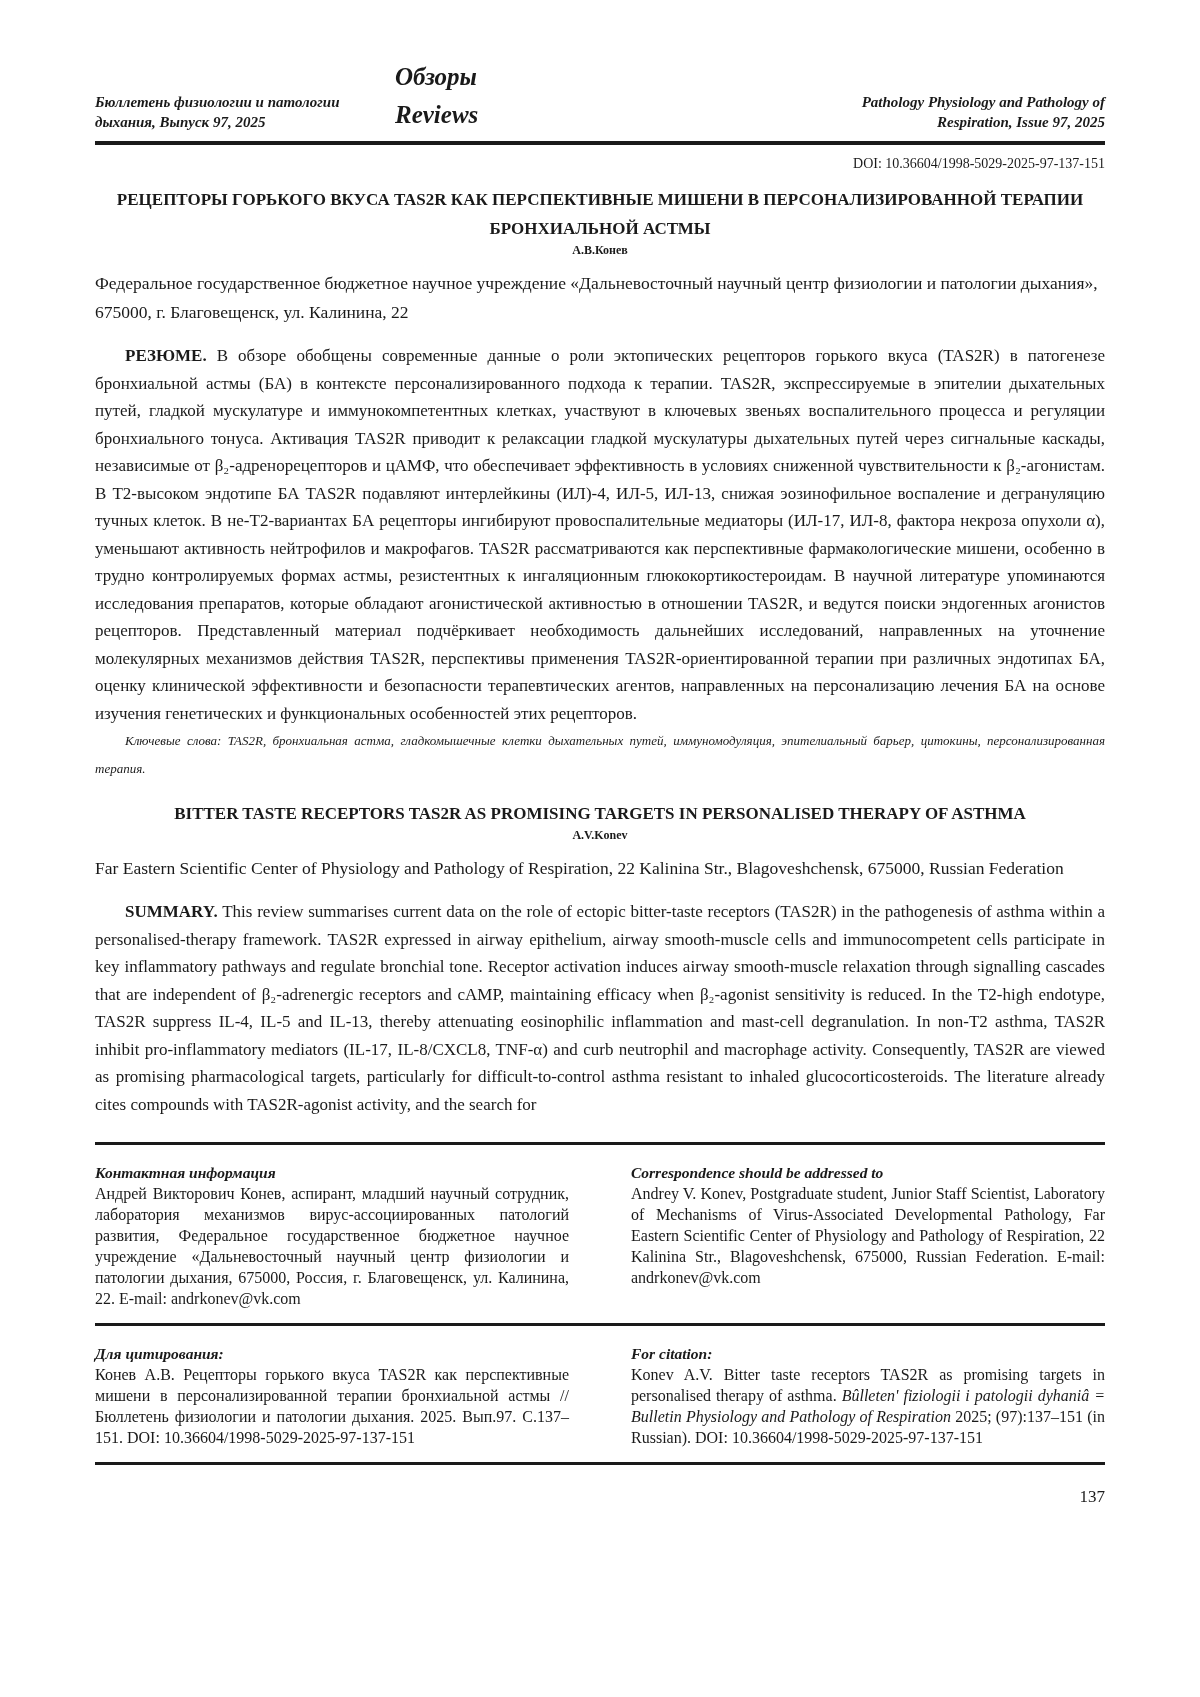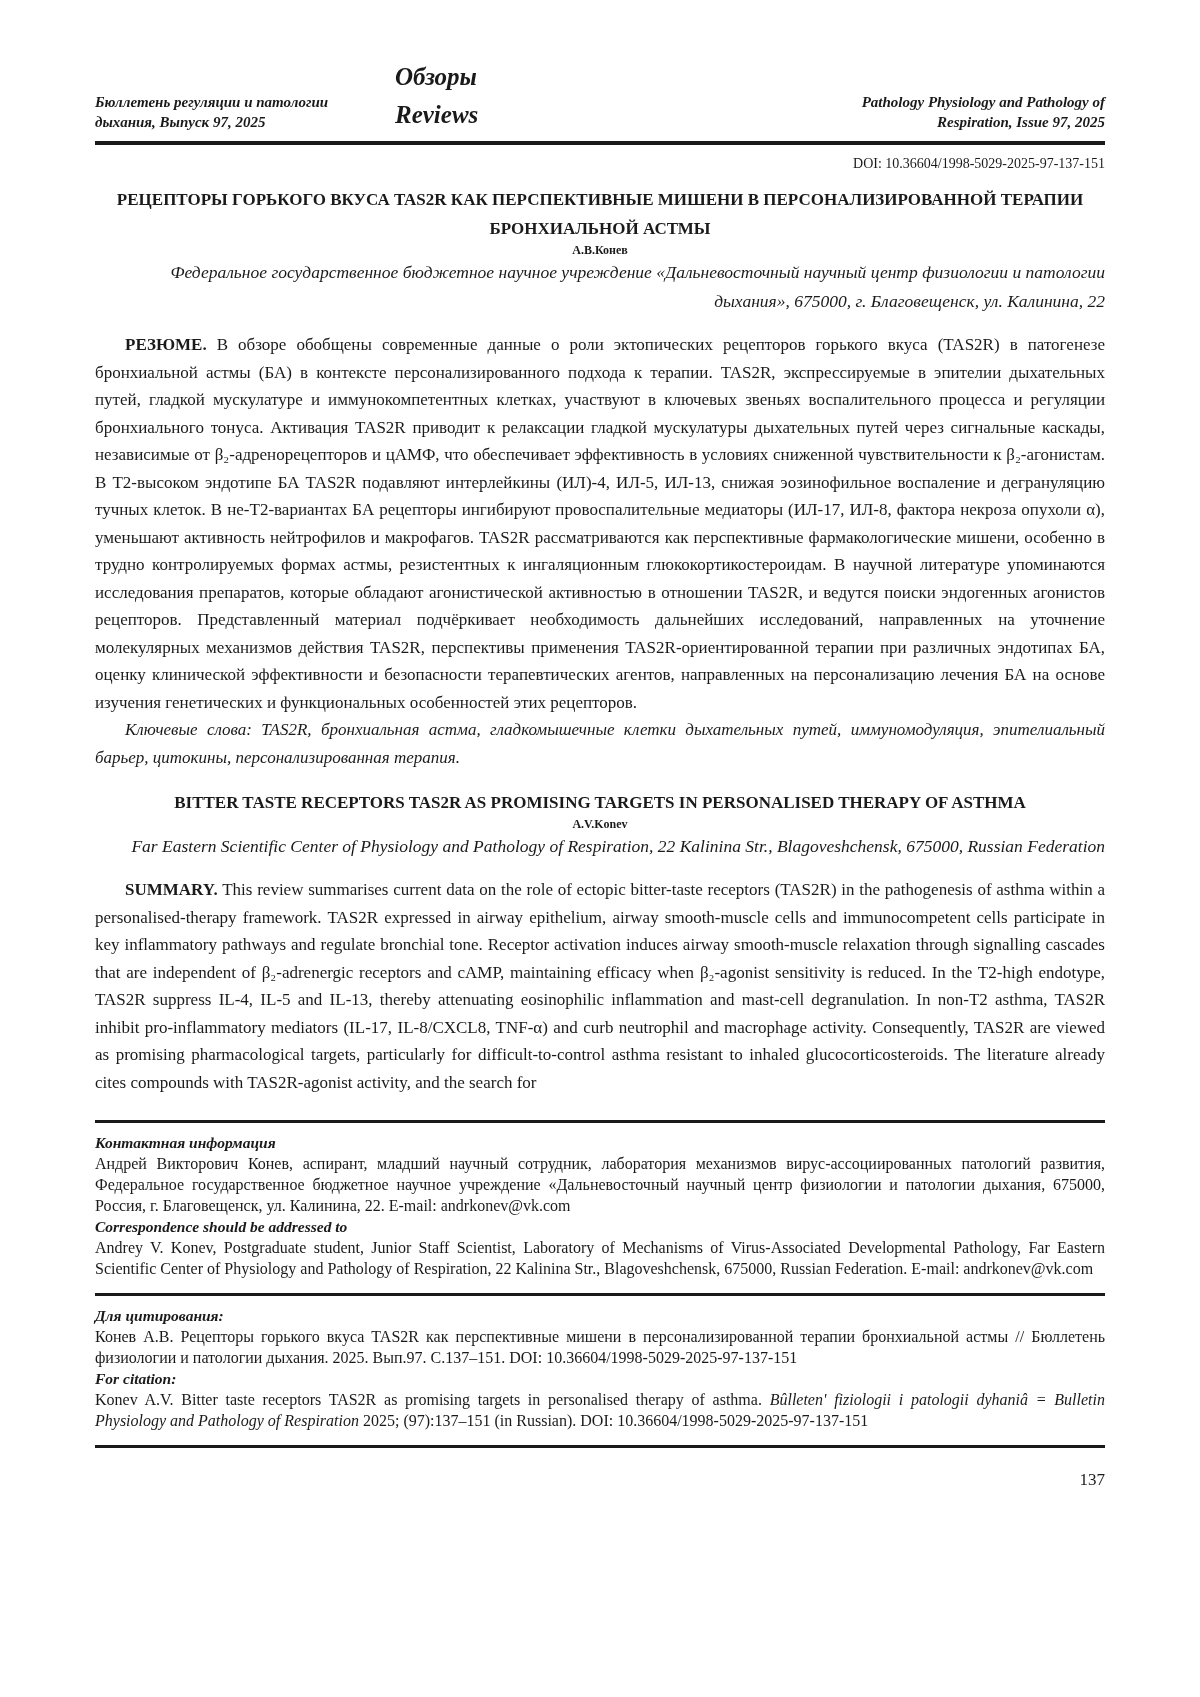--- a/index.html
+++ b/index.html
@@ -69,49 +69,49 @@
     line-height: 29px;
     font-weight: bold;
   }
   .title-en { margin-top: 17px; }
   .author {
     text-align: center;
     font-size: 12px;
     font-weight: bold;
   }
   .affiliation {
-    text-align: right;
-    font-style: italic;
+    margin-top: 11px;
+    text-align: left;
     font-size: 17.5px;
     line-height: 29px;
   }
   
   .abstract {
     margin: 15px 0 0 0;
     text-align: justify;
     text-indent: 30px;
     font-size: 17px;
     line-height: 27.5px;
   }
   .keywords {
     margin: 0;
     text-align: justify;
     text-indent: 30px;
     font-style: italic;
-    font-size: 17px;
+    font-size: 13px;
     line-height: 27.5px;
   }
   .lead { font-weight: bold; }
   
   .rule-sect { margin-top: 24px; }
   .two-col {
     display: grid;
-    grid-template-columns: 1fr;
+    grid-template-columns: 1fr 1fr;
     column-gap: 62px;
-    padding-top: 9px;
+    padding-top: 17px;
   }
   .col-heading {
     font-weight: bold;
     font-style: italic;
     font-size: 15.5px;
     line-height: 21px;
   }
   .col-body {
     font-size: 16px;
     line-height: 21px;
@@ -125,21 +125,21 @@
     font-size: 17px;
   }
 </style>
 </head>
 <body>
 
 <div class="page">
 
   <header class="masthead">
     <div class="mast-side mast-left">
-      <div>Бюллетень регуляции и патологии</div>
+      <div>Бюллетень физиологии и патологии</div>
       <div>дыхания, Выпуск 97, 2025</div>
     </div>
     <div class="mast-center">
       <div>Обзоры</div>
       <div>Reviews</div>
     </div>
     <div class="mast-side mast-right">
       <div>Pathology Physiology and Pathology of</div>
       <div>Respiration, Issue 97, 2025</div>
     </div>

